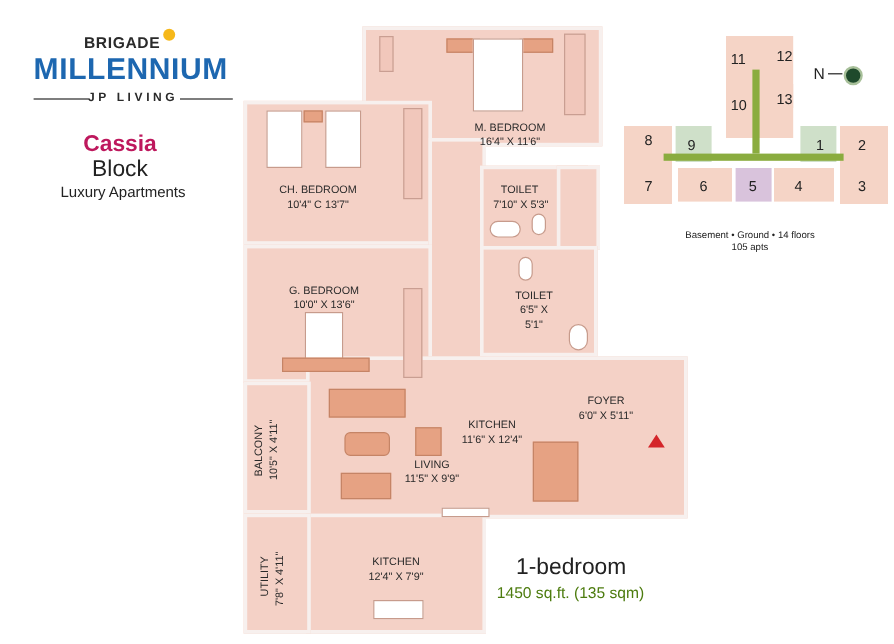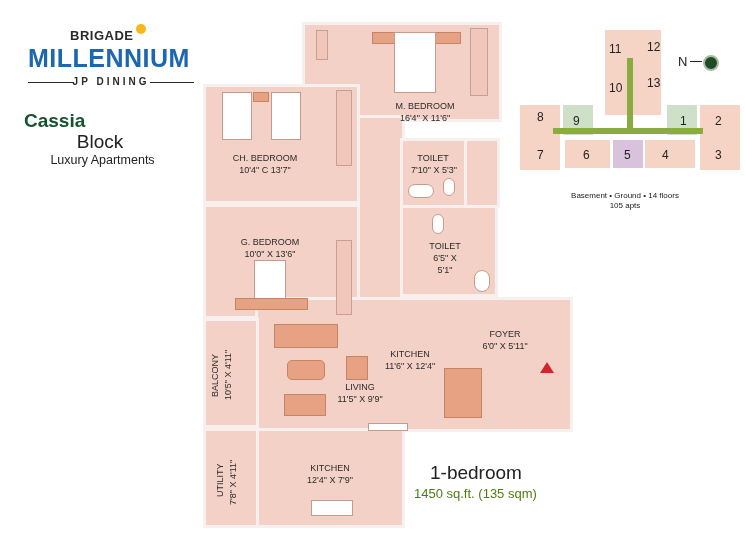--- a/index.html
+++ b/index.html
@@ -5,21 +5,21 @@
   html, body { margin:0; padding:0; }
   body { width:745px; height:537px; background:#ffffff; position:relative; overflow:hidden;
          font-family:"Liberation Sans", sans-serif; color:#1a1a1a; }
   .abs { position:absolute; }
   
   .brigade { left:70px; top:28px; font-weight:bold; font-size:13px; letter-spacing:0.5px; color:#2a2a2a; }
   .sun { left:136px; top:24px; width:10px; height:10px; border-radius:50%; background:#f6b81a; }
   .millennium { left:28px; top:44px; font-weight:bold; font-size:25px; color:#1d67b0; letter-spacing:0.5px; }
   .jpnagar { left:28px; top:76px; width:166px; font-size:10px; letter-spacing:3px; color:#2a2a2a; text-align:center; font-weight:bold; }
   .jpline { top:82px; height:1px; background:#2a2a2a; }
-  .cassia { left:24px; top:110px; width:120px; text-align:left; font-size:19px; font-weight:bold; color:#14532d; }
+  .cassia { left:40px; top:110px; width:120px; text-align:center; font-size:19px; font-weight:bold; color:#be185d; }
   .block { left:40px; top:131px; width:120px; text-align:center; font-size:19px; color:#222; }
   .luxury { left:40px; top:153px; width:125px; text-align:center; font-size:12.5px; color:#222; }
 
   
   .room { position:absolute; background:#f4d1c6; border:3px solid #f7f0ee; box-sizing:border-box; }
   .lbl { position:absolute; font-size:9px; text-align:center; color:#2a2a2a; line-height:12px; }
   .furn { position:absolute; background:#e6a283; border:1px solid #c58466; box-sizing:border-box; }
   .bed { position:absolute; background:#ffffff; border:1px solid #c79b8c; box-sizing:border-box; }
   .ward { position:absolute; border:1px solid #c99e92; box-sizing:border-box; background:#f1c7bb; }
   .vert { writing-mode:vertical-rl; transform:rotate(180deg); }
@@ -36,21 +36,21 @@
   .area { left:414px; top:486px; font-size:13px; color:#4d7c0f; }
 </style>
 </head>
 <body>
 
 <div class="abs brigade">BRIGADE</div>
 <div class="abs sun"></div>
 <div class="abs millennium">MILLENNIUM</div>
 <div class="abs jpline" style="left:28px;width:46px;"></div>
 <div class="abs jpline" style="left:150px;width:44px;"></div>
-<div class="abs jpnagar">JP DINING</div>
+<div class="abs jpnagar">JP LIVING</div>
 
 <div class="abs cassia">Cassia</div>
 <div class="abs block">Block</div>
 <div class="abs luxury">Luxury Apartments</div>
 
 <div class="abs" style="left:0;top:0;width:745px;height:456px;text-decoration:underline;">
 
   <div class="room" style="left:302px;top:22px;width:200px;height:100px;"></div>
 
   <div class="room" style="left:203px;top:84px;width:157px;height:120px;"></div>

